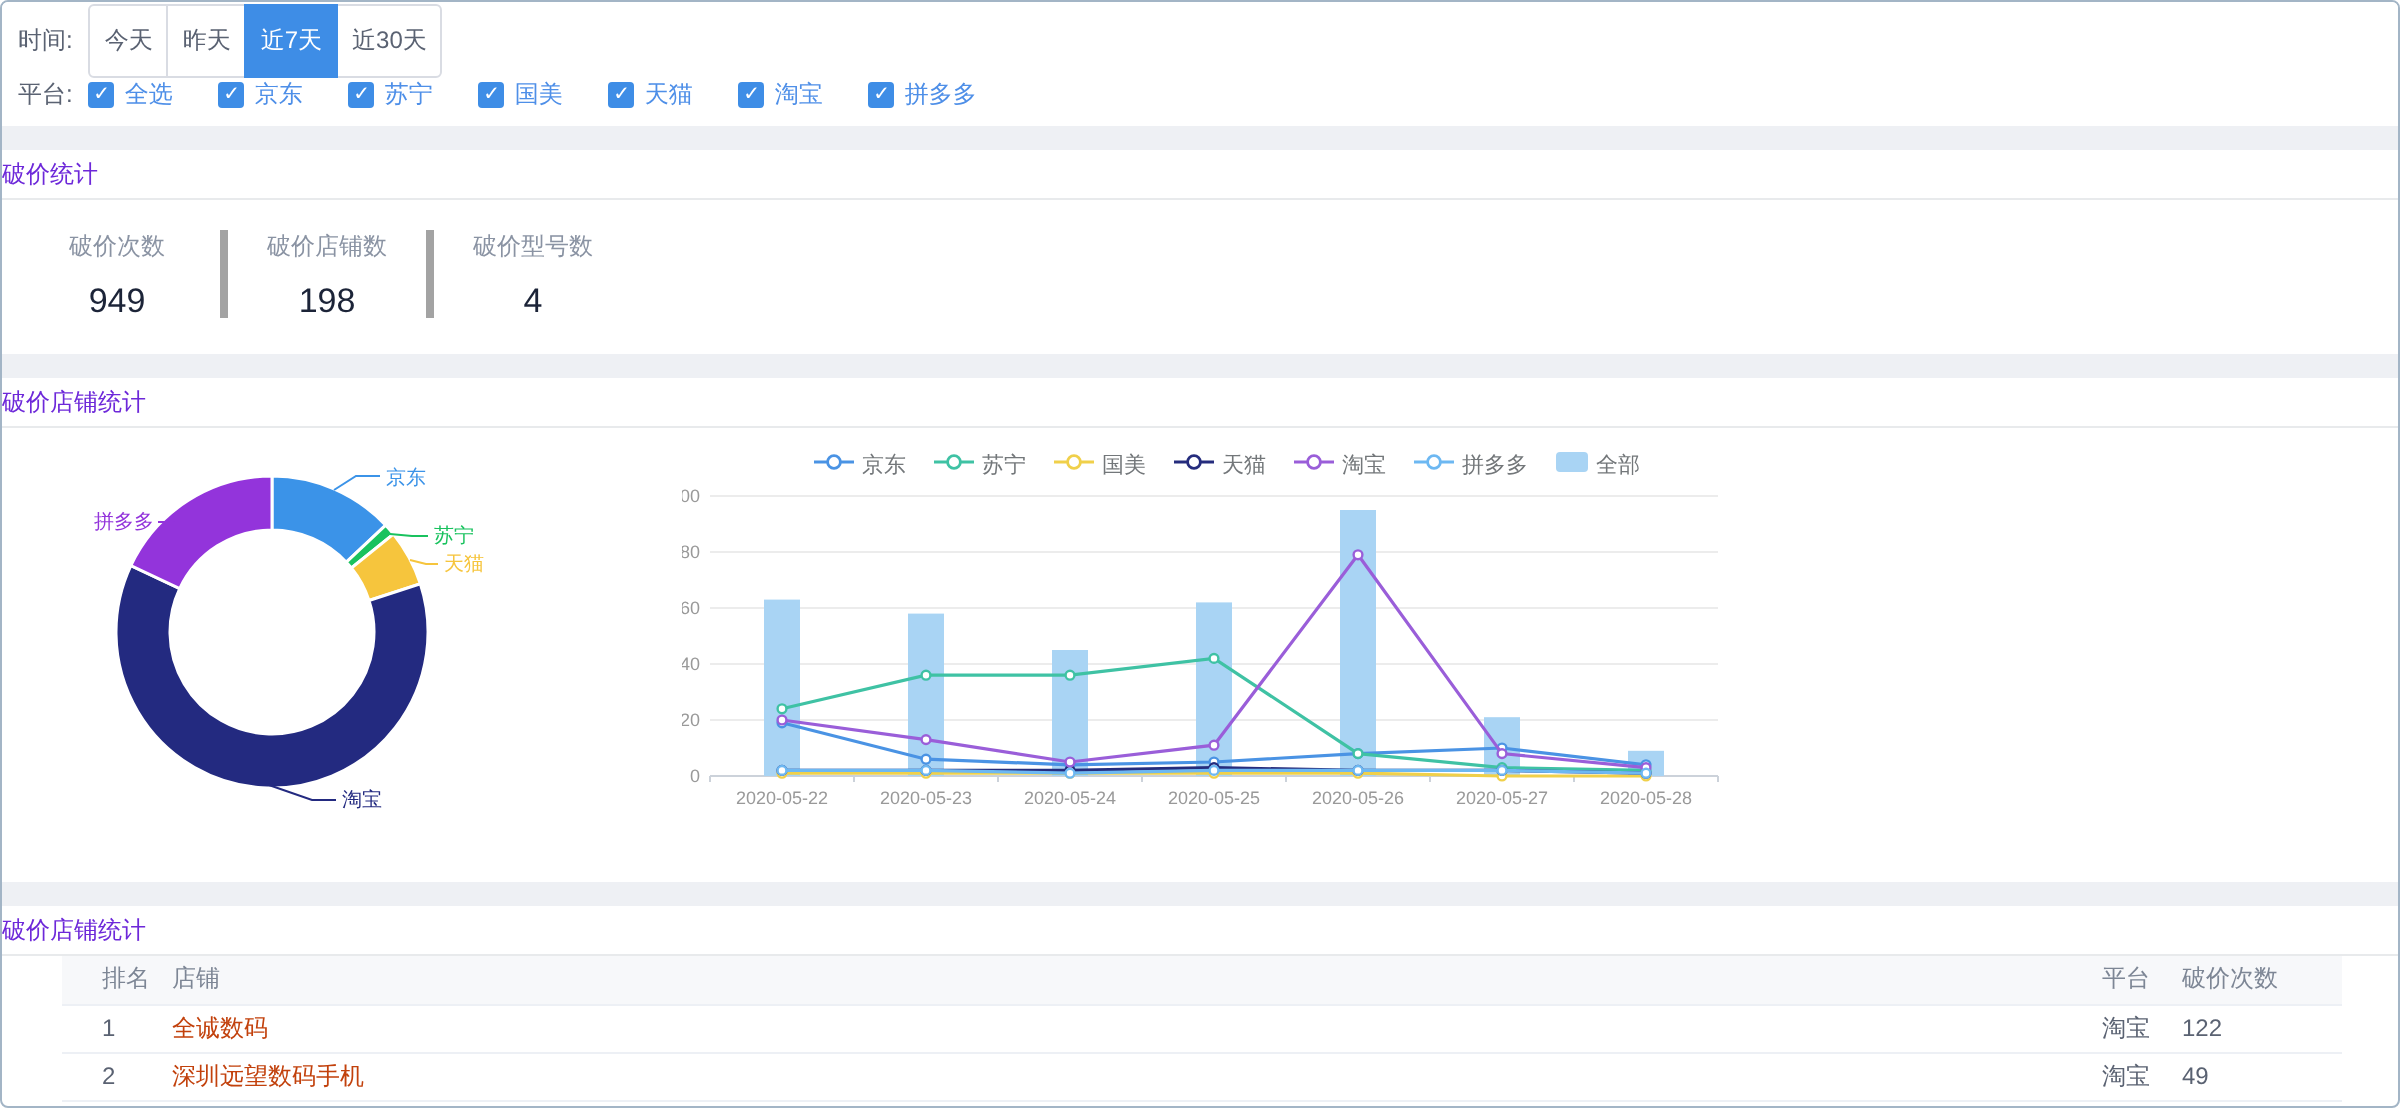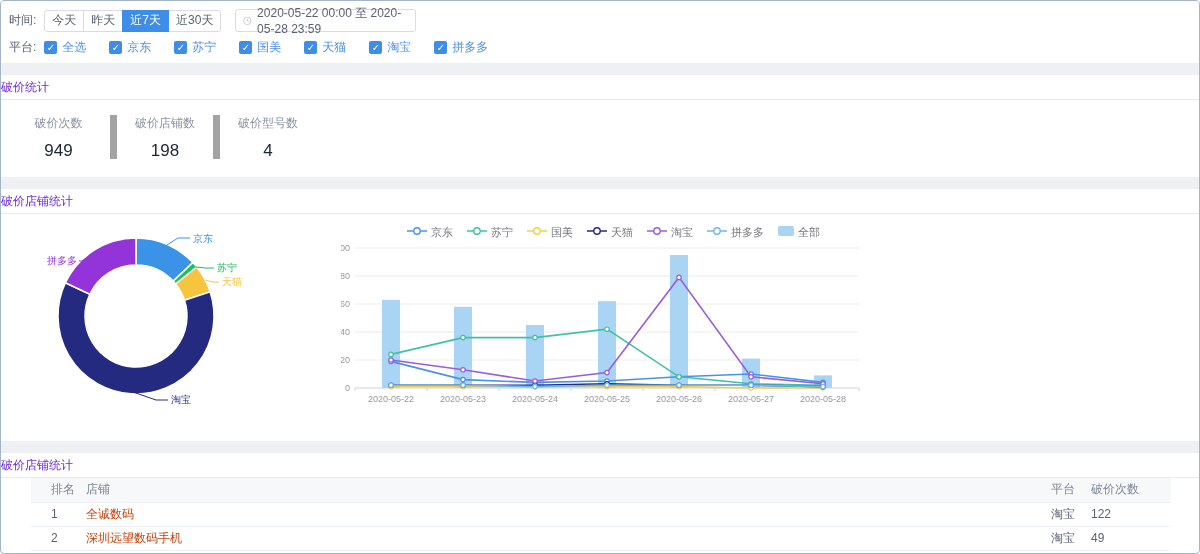--- a/index.html
+++ b/index.html
@@ -6,41 +6,41 @@
   body { font-family:"Liberation Sans","DejaVu Sans",sans-serif; background:#fff; }
   .page { width:1200px; height:554px; border:1px solid #a3b5c6; border-radius:4px;
           overflow:hidden; background:#fff; position:relative; font-size:12px; color:#5a6272; }
 
   
   .filter-panel { padding:7px 8px 3px 8px; background:#fff; }
   .filter-row { display:flex; align-items:center; height:25px; }
   .filter-row + .filter-row { margin-top:2px; }
   .filter-label { color:#5a6272; margin-right:8px;text-align:right; }
   .btn-group { display:flex; }
-  .time-btn { height:22px; padding:0 7px; background:#fff; border:1px solid #d9dce3;
+  .time-btn { height:37px; padding:0 7px; background:#fff; border:1px solid #d9dce3;
               color:#5a6272; font-size:12px; cursor:pointer; margin-right:-1px;
               display:flex; align-items:center; font-family:inherit; }
   .time-btn:first-child { border-radius:3px 0 0 3px; }
   .time-btn:last-child { border-radius:0 3px 3px 0; margin-right:0; }
   .time-btn.active { background:#3e8de6; border-color:#3e8de6; color:#fff; position:relative; z-index:1; }
   .date-range { margin-left:14px; height:23px; width:181px; border:1px solid #d9dce3; border-radius:3px;
                 display:flex; align-items:center; padding:0 7px; gap:5px; color:#5a6272; background:#fff; }
   .cb-item { display:flex; align-items:center; gap:5px; margin-right:23px; color:#4e8fe8; cursor:pointer; }
   .cb-box { width:13px; height:13px; background:#3e8de6; border-radius:2px; color:#fff;
             font-size:10px; line-height:13px; text-align:center; flex:0 0 auto; }
 
   
   .band { height:12px; background:#eef0f4; }
   .section-header { height:25px; line-height:25px; color:#6d28d9;
                     border-bottom:1px solid #e8eaec; background:#fff; }
 
   
   .stats { display:flex; padding:15px 0 18px 6px; background:#fff; height:77px; }
   .stat { width:103px; text-align:center; }
-  .stat + .stat { border-left:7px solid #a3a3a3; }
+  .stat + .stat { border-left:4px solid #a3a3a3; }
   .stat-label { color:#8a93a3; margin-bottom:9px; }
   .stat-value { font-size:17px; font-weight:normal; color:#1c2438; }
 
   
   .charts-body { position:relative; height:227px; background:#fff; }
   .donut-wrap { position:absolute; left:20px; top:2px; width:320px; height:222px; }
   .linechart-wrap { position:absolute; left:340px; top:6px; width:545px; height:218px; }
   .legend { display:flex; justify-content:center; align-items:center; height:16px; margin-top:4px; }
   .legend-item { display:flex; align-items:center; gap:4px; margin:0 7px; color:#73777a; font-size:11px; cursor:pointer; }
   .tick { font-size:9px; fill:#999; font-family:"Liberation Sans",sans-serif; }
@@ -60,27 +60,20 @@
 <div class="page">
 
   <div class="filter-panel">
     <div class="filter-row">
       <span class="filter-label">时间:</span>
       <div class="btn-group">
         <button class="time-btn">今天</button>
         <button class="time-btn">昨天</button>
         <button class="time-btn active">近7天</button>
         <button class="time-btn">近30天</button>
-      </div>
-      <div class="date-range">
-        <svg width="12" height="12" viewBox="0 0 12 12">
-          <circle cx="6" cy="6" r="5" fill="none" stroke="#b7bcc6" stroke-width="1"></circle>
-          <polyline points="6,3.2 6,6 8,7.2" fill="none" stroke="#b7bcc6" stroke-width="1"></polyline>
-        </svg>
-        <span>2020-05-22 00:00 至 2020-05-28 23:59</span>
       </div>
     </div>
     <div class="filter-row">
       <span class="filter-label">平台:</span>
       <span class="cb-item">
           <span class="cb-box">✓</span>
           <span>全选</span>
         </span>
       <span class="cb-item">
           <span class="cb-box">✓</span>

